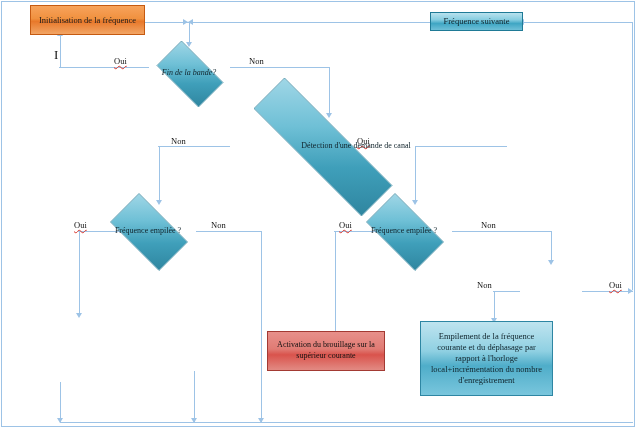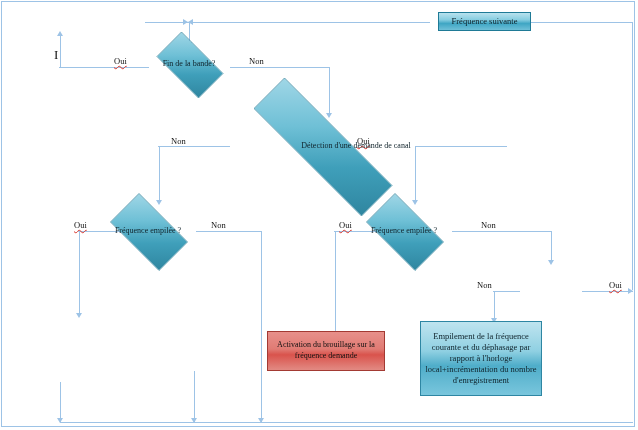--- a/index.html
+++ b/index.html
@@ -146,26 +146,29 @@
   <div class="elabel" style="left:211px;top:220px;">Non</div>
 
   <div class="elabel spell" style="left:339px;top:220px;">Oui</div>
   <div class="elabel" style="left:481px;top:220px;">Non</div>
 
   <div class="elabel" style="left:477px;top:280px;">Non</div>
   <div class="elabel spell" style="left:609px;top:280px;">Oui</div>
 
   <div class="caret" style="left:54px;top:48px;">I</div>
 
+  <div class="node box-orange" style="left:30px;top:5px;width:115px;height:30px;">
+    <span>Initialisation de la fréquence</span>
+  </div>
 
-  <div class="node box-teal-small" style="left:430px;top:12px;width:93px;height:19px;margin-left:8px;">
+  <div class="node box-teal-small" style="left:430px;top:12px;width:93px;height:19px;">
     <span>Fréquence suivante</span>
   </div>
 
-  <div class="diamond" style="left:148px;top:40px;width:82px;height:48px;">
+  <div class="diamond" style="left:148px;top:49px;width:82px;height:48px;font-style:italic;">
     <div class="shape"></div>
     <div class="dlabel">Fin de la bande?</div>
   </div>
 
   <div class="diamond" style="left:215px;top:116px;width:214px;height:60px;">
     <div class="shape"></div>
     <div class="dlabel" style="padding:0 34px;">Détection d'une demande de canal</div>
   </div>
 
   <div class="diamond" style="left:100px;top:203px;width:96px;height:56px;">
@@ -174,20 +177,20 @@
   </div>
 
   <div class="diamond" style="left:356px;top:203px;width:96px;height:56px;">
     <div class="shape"></div>
     <div class="dlabel">Fréquence empilée ?</div>
   </div>
 
 
 
   <div class="node box-red" style="left:267px;top:331px;width:118px;height:40px;">
-    <span>Activation du brouillage sur la fréquence demande</span>
+    <span>Activation du brouillage sur la supérieur courante</span>
   </div>
 
-  <div class="node box-teal" style="left:420px;top:321px;width:122px;height:75px;">
+  <div class="node box-teal" style="left:420px;top:321px;width:133px;height:75px;">
     <span>Empilement de la fréquence courante et du déphasage par rapport à l'horloge local+incrémentation du nombre d'enregistrement</span>
   </div>
 
 </div>
 
 </body></html>

